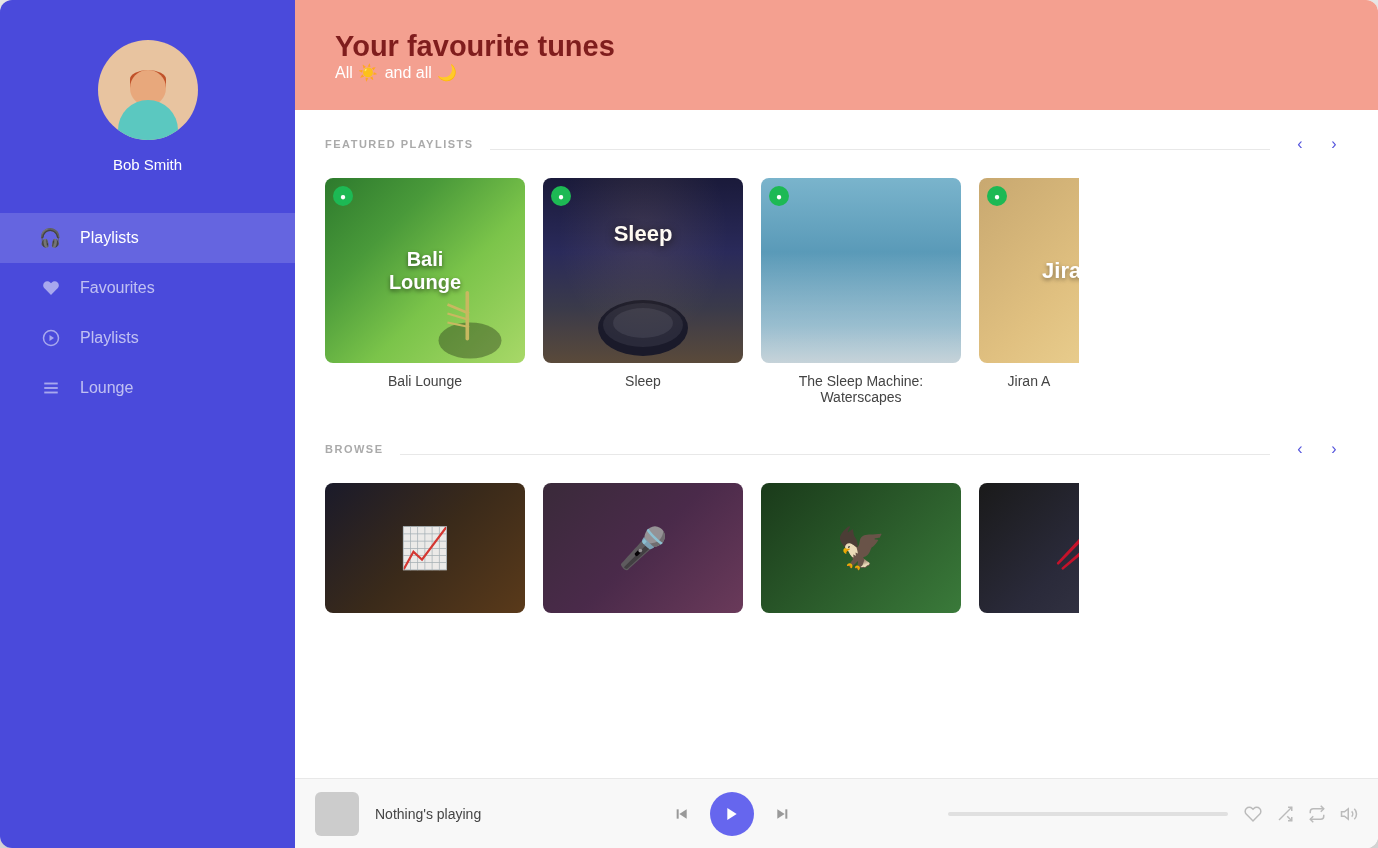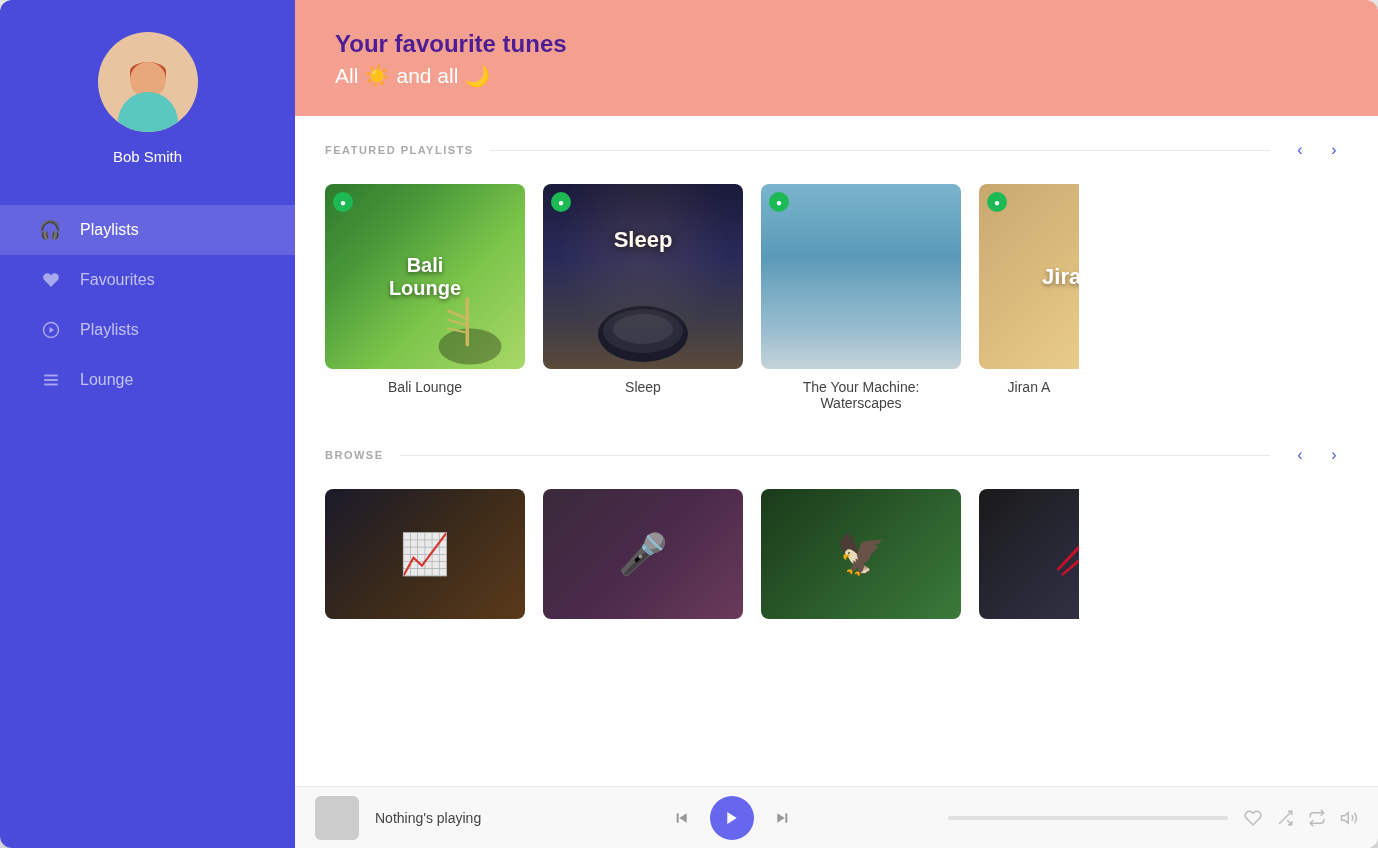--- a/index.html
+++ b/index.html
@@ -22,21 +22,21 @@
     }
 
     
     .sidebar {
       width: 295px;
       min-width: 295px;
       background: #4a4adb;
       display: flex;
       flex-direction: column;
       align-items: center;
-      padding-top: 32px;
+      padding-top: 40px;
       position: relative;
       z-index: 2;
     }
     .avatar-container {
       width: 100px;
       height: 100px;
       border-radius: 50%;
       overflow: hidden;
       margin-bottom: 16px;
       background: #e8c4a0;
@@ -123,33 +123,32 @@
       overflow: hidden;
     }
 
     
     .header-banner {
       background: #f4a090;
       padding: 30px 40px 28px;
       flex-shrink: 0;
     }
     .banner-title {
-      font-size: 24px;
+      font-size: 29px;
       font-weight: 700;
-      color: #4c1d95;
-      margin-bottom: 6px;
+      color: #7f1d1d;
     }
     .banner-subtitle {
       font-size: 18px;
       color: white;
       display: flex;
       align-items: center;
       gap: 6px;
     }
-    .banner-subtitle span { font-size: 21px; text-align: center; }
+    .banner-subtitle span { font-size: 16px; text-align: center; }
 
     
     .scroll-area {
       flex: 1;
       overflow-y: auto;
       overflow-x: hidden;
       padding: 20px 30px 10px;
     }
 
     
@@ -157,21 +156,21 @@
       margin-bottom: 30px;
     }
     .section-header {
       display: flex;
       align-items: center;
       justify-content: space-between;
       margin-bottom: 20px;
     }
     .section-title-row {
       display: flex;
-      align-items: center;
+      align-items: flex-end;
       gap: 16px;
       flex: 1;
     }
     .section-title {
       font-size: 11px;
       font-weight: 700;
       color: #aaa;
       letter-spacing: 1.5px;
       white-space: nowrap;
     }
@@ -296,21 +295,21 @@
     .ambient-bg {
       background: linear-gradient(135deg, #1a1a1a 0%, #2a2a3a 50%, #3a3a4a 100%);
     }
     .browse-icon {
       font-size: 40px;
       color: rgba(255,255,255,0.9);
     }
 
     
     .player-bar {
-      height: 62px;
+      height: 70px;
       background: #f8f8f8;
       border-top: 1px solid #e8e8e8;
       display: flex;
       align-items: center;
       padding: 0 20px;
       flex-shrink: 0;
       gap: 16px;
     }
     .player-thumb {
       width: 44px;
@@ -510,21 +509,21 @@
             <div class="card-title">Sleep</div>
           </div>
 
           <div class="card">
             <div class="card-image">
               <div class="card-image-inner waterscapes-bg">
                 <div class="spotify-badge">●</div>
                 <div style="position:absolute;bottom:0;left:0;right:0;height:60%;background:linear-gradient(180deg,transparent,rgba(255,255,255,0.2))"></div>
               </div>
             </div>
-            <div class="card-title">The Your Machine: Waterscapes</div>
+            <div class="card-title">The Sleep Machine: Waterscapes</div>
           </div>
 
           <div class="card card-partial">
             <div class="card-image">
               <div class="card-image-inner jiran-bg">
                 <div class="spotify-badge">●</div>
 
                 <div style="font-size:22px;font-weight:800;color:white;text-shadow:0 2px 4px rgba(0,0,0,0.4);z-index:1;">Jiran A</div>
               </div>
             </div>

